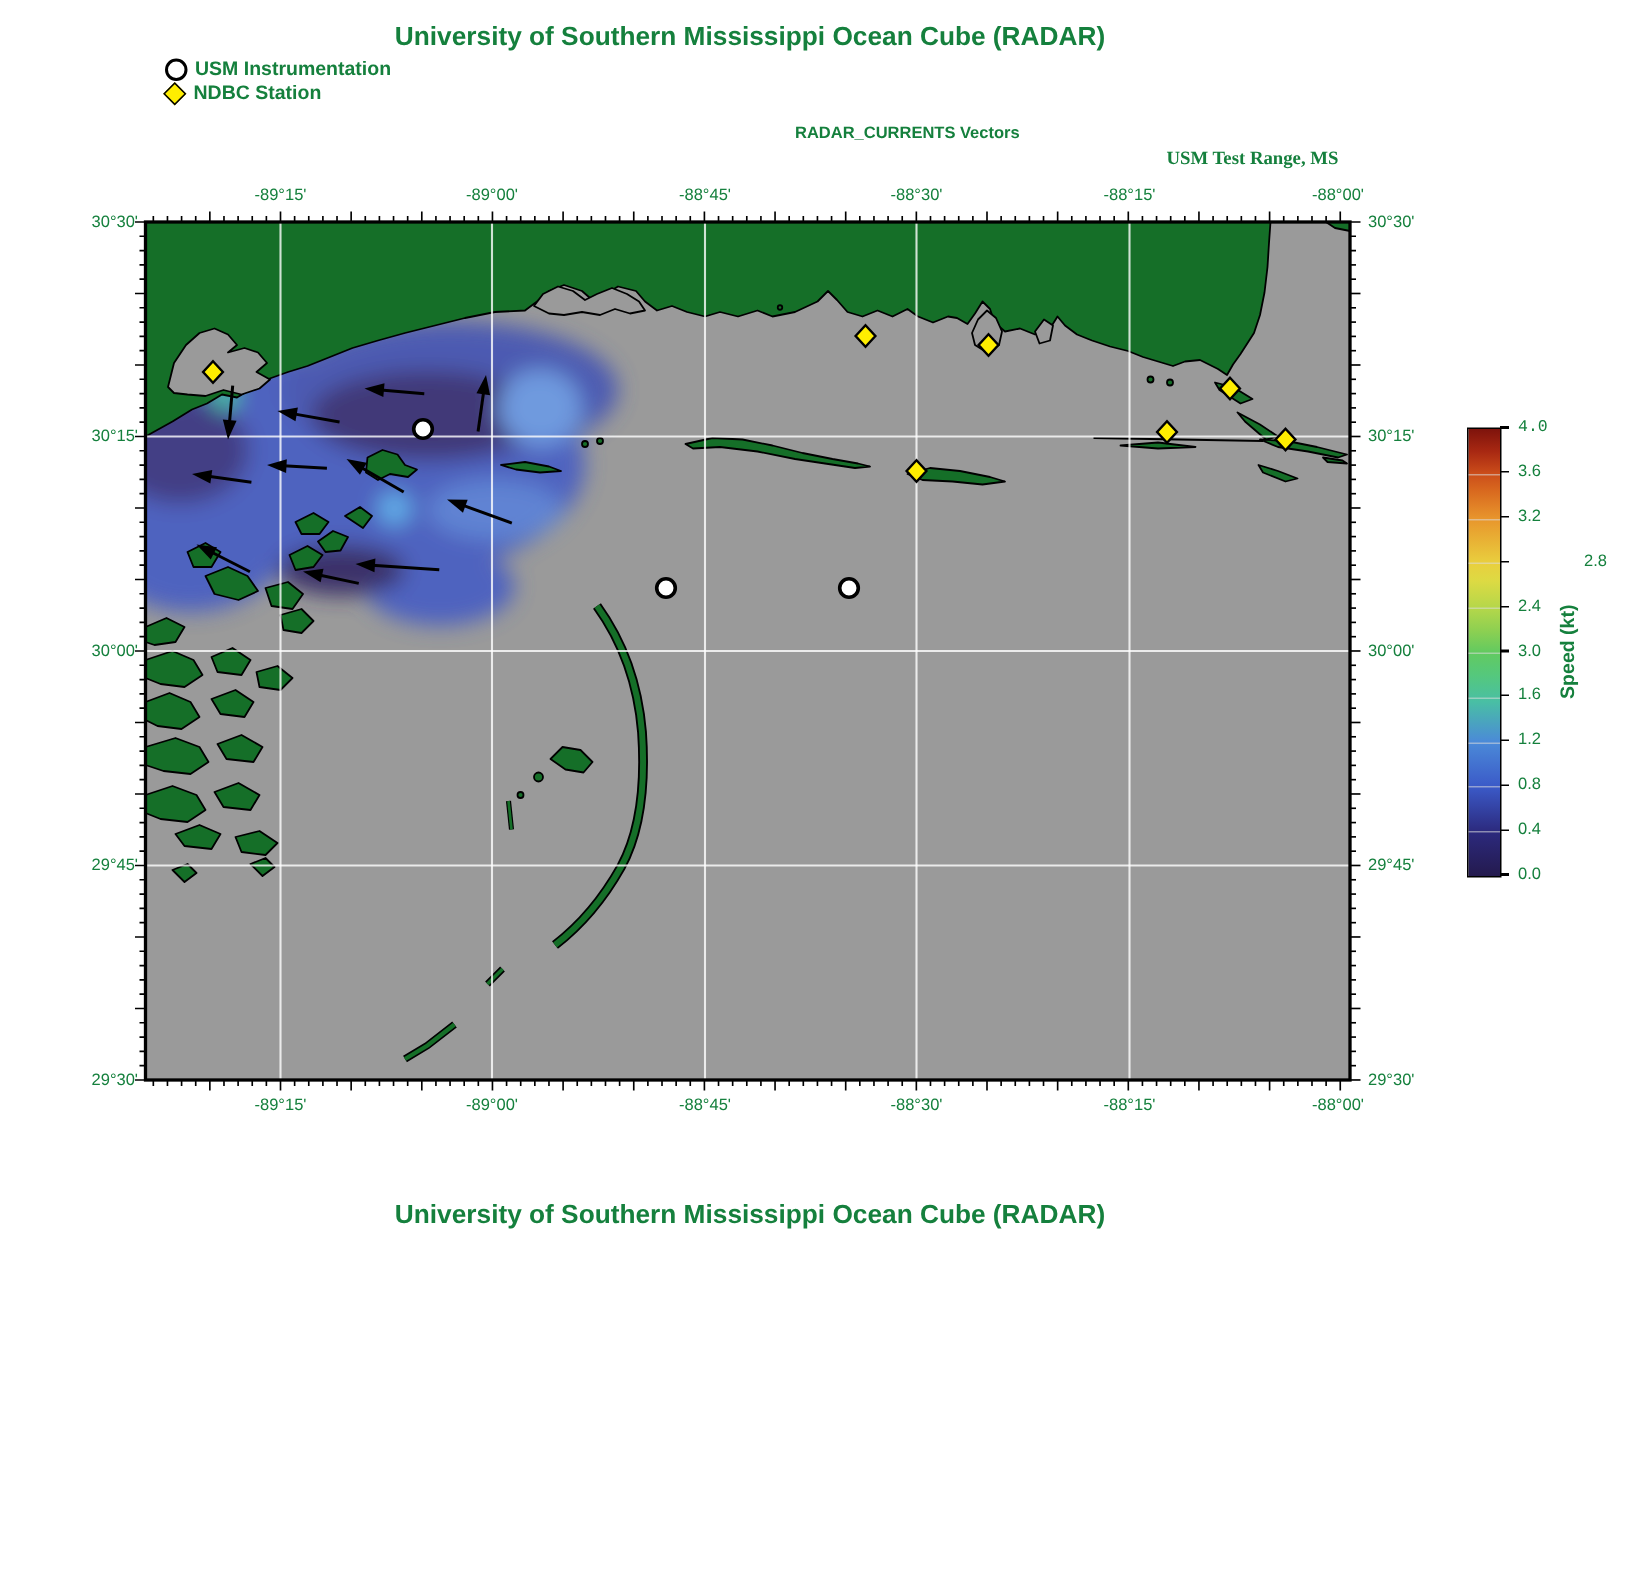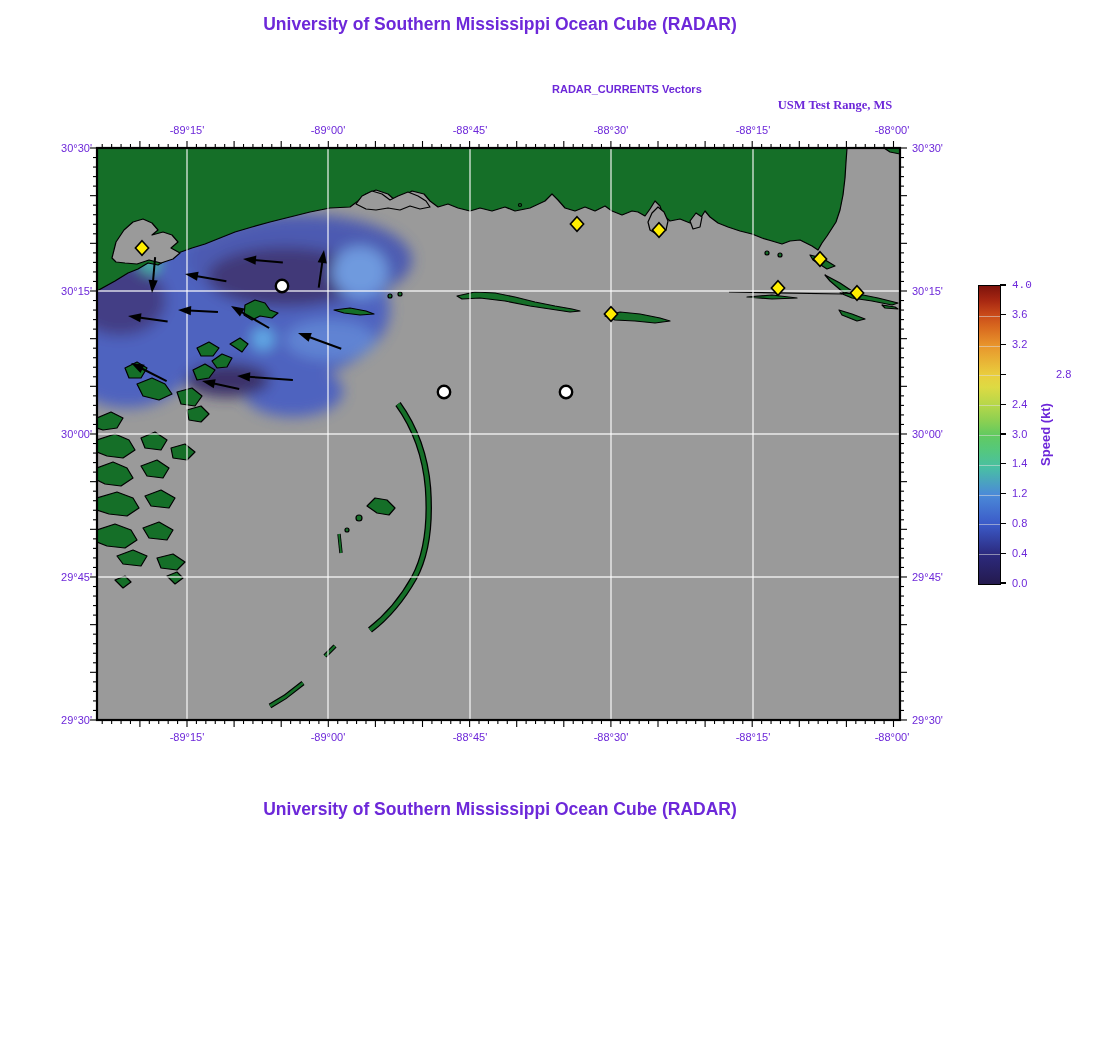--- a/index.html
+++ b/index.html
@@ -1,17 +1,17 @@
 <!DOCTYPE html>
 <html><head>
 <meta charset="utf-8">
 <style>
   html,body{margin:0;padding:0;background:#ffffff;}
   #page{position:relative;width:1100px;height:1050px;background:#ffffff;overflow:hidden;
-        font-family:"Liberation Sans",sans-serif;color:#6d28d9;}
+        font-family:"Liberation Sans",sans-serif;color:#15803d;}
   .abs{position:absolute;}
   .title{font-weight:bold;font-size:17.5px;text-align:center;}
   .serif-title{font-family:"Liberation Serif",serif;font-weight:bold;font-size:17.5px;text-align:center;}
   .serif-small{font-family:"Liberation Serif",serif;font-weight:bold;font-size:12.5px;text-align:center;}
   .leg-label{font-weight:bold;font-size:13px;line-height:14px;white-space:nowrap;}
   .leg-circle{width:11px;height:11px;border:2.2px solid #000;border-radius:50%;background:#fff;}
   .leg-diamond{width:9px;height:9px;background:#ffee00;border:1.6px solid #000;transform:rotate(45deg);}
   #vecbox{border:2px solid #000;background:#fff;}
   .vec-row{position:absolute;left:0;width:100%;height:12px;}
   .vec-label{position:absolute;left:5px;top:0;font-weight:bold;font-size:11.5px;line-height:11px;white-space:nowrap;}
@@ -31,22 +31,32 @@
   #cb-axis-label{font-weight:bold;font-size:13px;transform:rotate(-90deg);transform-origin:center;white-space:nowrap;}
   svg{display:block;}
 </style>
 </head>
 <body>
 
 <div id="page">
 
   <div class="abs title" style="left:97px;top:14px;width:806px;">University of Southern Mississippi Ocean Cube (RADAR)</div>
 
-
-  <div class="abs vec-caption" style="left:552px;top:83px;">RADAR_CURRENTS Vectors</div>
+  <div class="abs" style="left:110px;top:38px;">
+    <div style="display:flex;align-items:center;gap:5px;height:16px;">
+      <span class="leg-circle"></span>
+      <span class="leg-label">USM Instrumentation</span>
+    </div>
+    <div style="display:flex;align-items:center;gap:7px;height:16px;margin-left:1px;">
+      <span class="leg-diamond"></span>
+      <span class="leg-label">NDBC Station</span>
+    </div>
+  </div>
+
+  <div class="abs vec-caption" style="left:530px;top:83px;">RADAR_CURRENTS Vectors</div>
 
   <div class="abs serif-small" style="left:755px;top:98px;width:160px;">USM Test Range, MS</div>
 
   <svg id="map" class="abs" style="left:97px;top:148px;" width="803" height="572" viewBox="0 0 803 572">
     <defs>
       <clipPath id="mapclip">
           <rect x="0" y="0" width="803" height="572"></rect>
         </clipPath>
       <filter id="blobblur" x="-30%" y="-30%" width="160%" height="160%">
         <feGaussianBlur stdDeviation="7"></feGaussianBlur>
@@ -552,21 +562,21 @@
       <div class="cb-ticklabel" style="left: 1012px; top: 308.3px; position: absolute;">3.6</div>
       <div class="cb-tickmark" style="left: 1000px; top: 343.9px; position: absolute;"></div>
       <div class="cb-ticklabel" style="left: 1012px; top: 338.1px; position: absolute;">3.2</div>
       <div class="cb-tickmark" style="left: 1000px; top: 373.7px; position: absolute;"></div>
       <div class="cb-ticklabel" style="left: 1012px; top: 367.9px; position: absolute; margin-left: 44px;">2.8</div>
       <div class="cb-tickmark" style="left: 1000px; top: 403.5px; position: absolute;"></div>
       <div class="cb-ticklabel" style="left: 1012px; top: 397.7px; position: absolute;">2.4</div>
       <div class="cb-tickmark" style="left: 1000px; top: 433.3px; position: absolute;"></div>
       <div class="cb-ticklabel" style="left: 1012px; top: 427.5px; position: absolute;">3.0</div>
       <div class="cb-tickmark" style="left: 1000px; top: 463.1px; position: absolute;"></div>
-      <div class="cb-ticklabel" style="left: 1012px; top: 457.3px; position: absolute;">1.4</div>
+      <div class="cb-ticklabel" style="left: 1012px; top: 457.3px; position: absolute;">1.6</div>
       <div class="cb-tickmark" style="left: 1000px; top: 492.9px; position: absolute;"></div>
       <div class="cb-ticklabel" style="left: 1012px; top: 487.1px; position: absolute;">1.2</div>
       <div class="cb-tickmark" style="left: 1000px; top: 522.7px; position: absolute;"></div>
       <div class="cb-ticklabel" style="left: 1012px; top: 516.9px; position: absolute;">0.8</div>
       <div class="cb-tickmark" style="left: 1000px; top: 552.5px; position: absolute;"></div>
       <div class="cb-ticklabel" style="left: 1012px; top: 546.7px; position: absolute;">0.4</div>
       <div class="cb-tickmark" style="left: 1000px; top: 582.3px; position: absolute;"></div>
       <div class="cb-ticklabel" style="left: 1012px; top: 576.5px; position: absolute;">0.0</div>
     </div>
   <div id="cb-axis-label" class="abs" style="left:1005px;top:427px;width:80px;text-align:center;">Speed (kt)</div>

